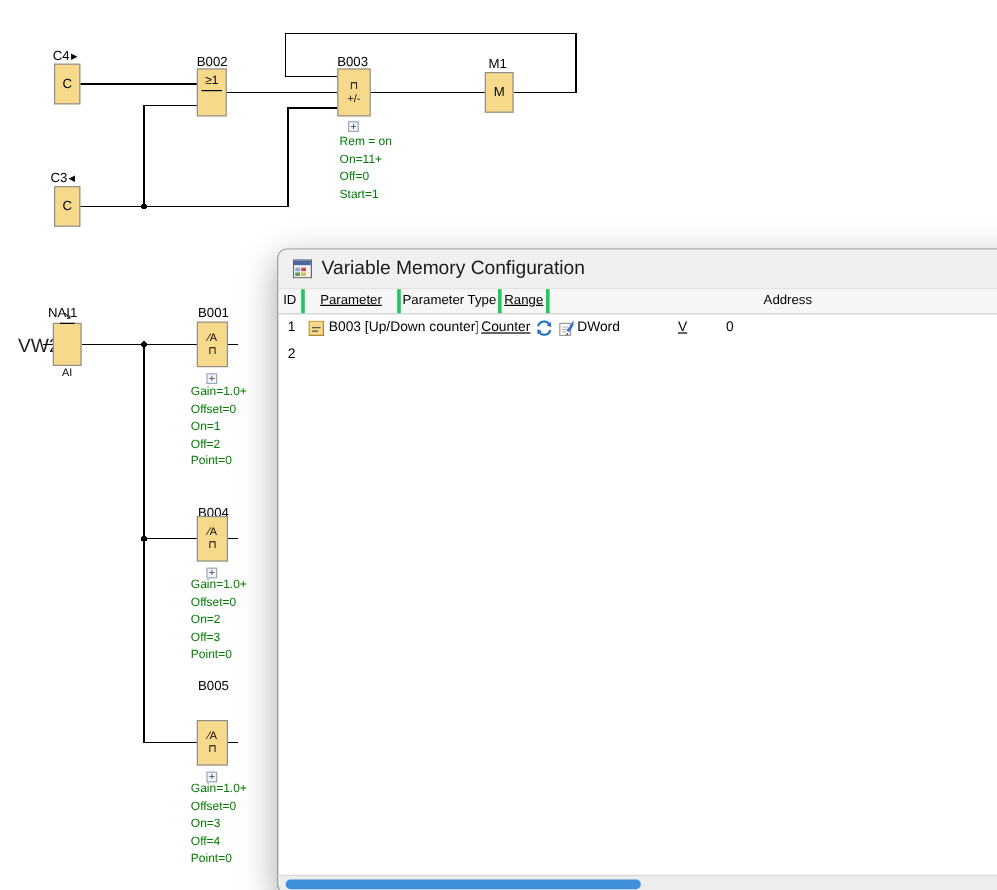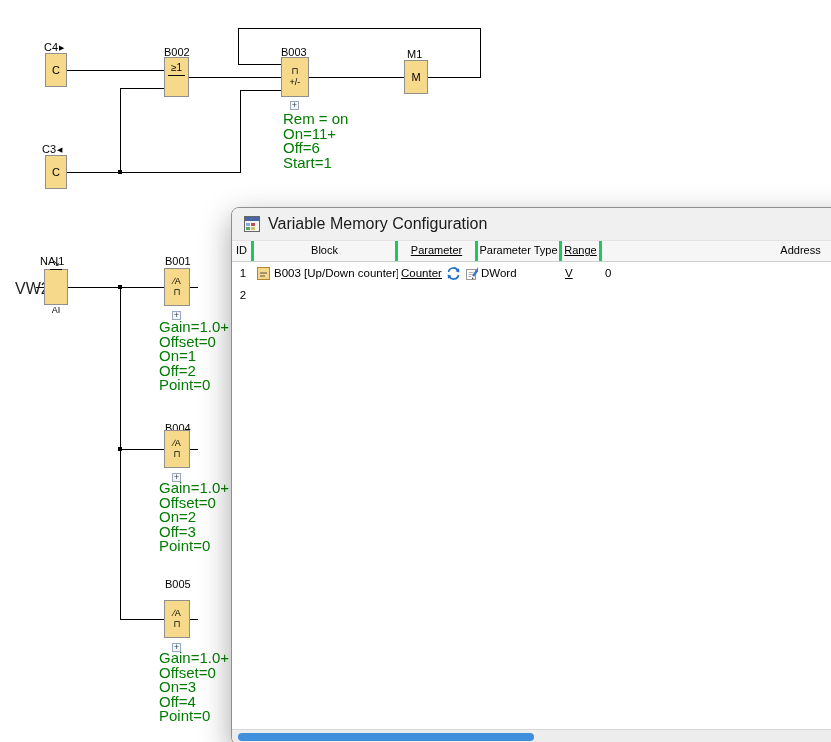--- a/index.html
+++ b/index.html
@@ -27,21 +27,21 @@
   .b-or{justify-content:flex-start;padding-top:4px;}
   .or-sym{font-size:10px;line-height:11px;border-bottom:1px solid #000;width:17px;text-align:center;padding-bottom:2px;}
   .b-cnt .l,.b-th .l{font-size:9px;line-height:11px;height:11px;}
   .b-ai .l1{font-size:9px;line-height:11px;border-bottom:1px solid #000;padding:0 2px;}
   .b-ai .l2{font-size:9px;line-height:11px;margin-top:35px;}
   .expand{
     position:absolute;width:9px;height:9px;box-sizing:border-box;
     border:1px solid #97a9bd;background:#f2f6fa;color:#3c3c3c;
     font-size:9px;line-height:7px;text-align:center;
   }
-  .params{position:absolute;font-size:15px;color:#007c00;line-height:14.6px;white-space:nowrap;}
+  .params{position:absolute;font-size:10px;color:#007c00;line-height:14.6px;white-space:nowrap;}
   
   .dialog{
     position:absolute;left:231px;top:207px;width:780px;height:536px;
     background:#fff;border:1px solid #8f8f8f;border-radius:8px;
     box-shadow:0 10px 30px rgba(0,0,0,.35);
     overflow:hidden;
   }
   .titlebar{height:32px;background:#f0f0f0;display:flex;align-items:center;gap:8px;padding:0 12px;}
   .dlg-title{font-size:16px;color:#1b1b1b;}
   .thead{display:flex;height:20px;background:#f6f6f6;border-top:1px solid #e3e3e3;border-bottom:1px solid #cfcfcf;box-sizing:content-box;}
@@ -87,21 +87,21 @@
 
 <div class="blabel" style="left:44px;top:41px"><span>C4</span><span class="mk">▶</span></div>
 <div class="blabel" style="left:42px;top:143px"><span>C3</span><span class="mk">◀</span></div>
 <div class="blabel" style="left:164px;top:46px">B002</div>
 <div class="blabel" style="left:281px;top:46px">B003</div>
 <div class="blabel" style="left:407px;top:48px">M1</div>
 <div class="blabel" style="left:40px;top:255px">NAI1</div>
 <div class="opnd" style="left:15px;top:280px">VW2</div>
 <div class="blabel" style="left:165px;top:255px">B001</div>
 <div class="blabel" style="left:165px;top:422px">B004</div>
-<div class="blabel" style="left:165px;top:578px">B005</div>
+<div class="blabel" style="left:165px;top:566px">B005</div>
 
 <div class="block" style="left:45px;top:53px;width:22px;height:34px">
   <span class="sym-c">C</span>
 </div>
 <div class="block" style="left:45px;top:155px;width:22px;height:34px">
   <span class="sym-c">C</span>
 </div>
 <div class="block b-or" style="left:164px;top:57px;width:25px;height:40px">
   <div class="or-sym">≥1</div>
 </div>
@@ -130,21 +130,21 @@
 </div>
 
 <div class="expand" style="left:290px;top:101px">+</div>
 <div class="expand" style="left:172px;top:311px">+</div>
 <div class="expand" style="left:172px;top:473px">+</div>
 <div class="expand" style="left:172px;top:643px">+</div>
 
 <div class="params" style="left:283px;top:112px">
   <div>Rem = on</div>
   <div>On=11+</div>
-  <div>Off=6</div>
+  <div>Off=0</div>
   <div>Start=1</div>
 </div>
 <div class="params" style="left:159px;top:320px">
   <div>Gain=1.0+</div>
   <div>Offset=0</div>
   <div>On=1</div>
   <div>Off=2</div>
   <div>Point=0</div>
 </div>
 <div class="params" style="left:159px;top:481px">
@@ -172,21 +172,20 @@
         <rect x="7" y="7" width="4" height="3" fill="#c05050"></rect>
         <rect x="2" y="11" width="4" height="3" fill="#60a060"></rect>
         <rect x="7" y="11" width="4" height="3" fill="#d0c060"></rect>
       </svg>
     </span>
     <span class="dlg-title">Variable Memory Configuration</span>
   </div>
 
   <div class="thead">
     <div class="th c-id">ID</div>
-    <div class="th c-block">Block</div>
     <div class="th c-param">Parameter</div>
     <div class="th c-type">Parameter Type</div>
     <div class="th c-range">Range</div>
     <div class="th c-addr">Address</div>
   </div>
 
   <div class="trow">
     <div class="td c-id">1</div>
     <div class="td c-block">
       <span class="cell-icon">

